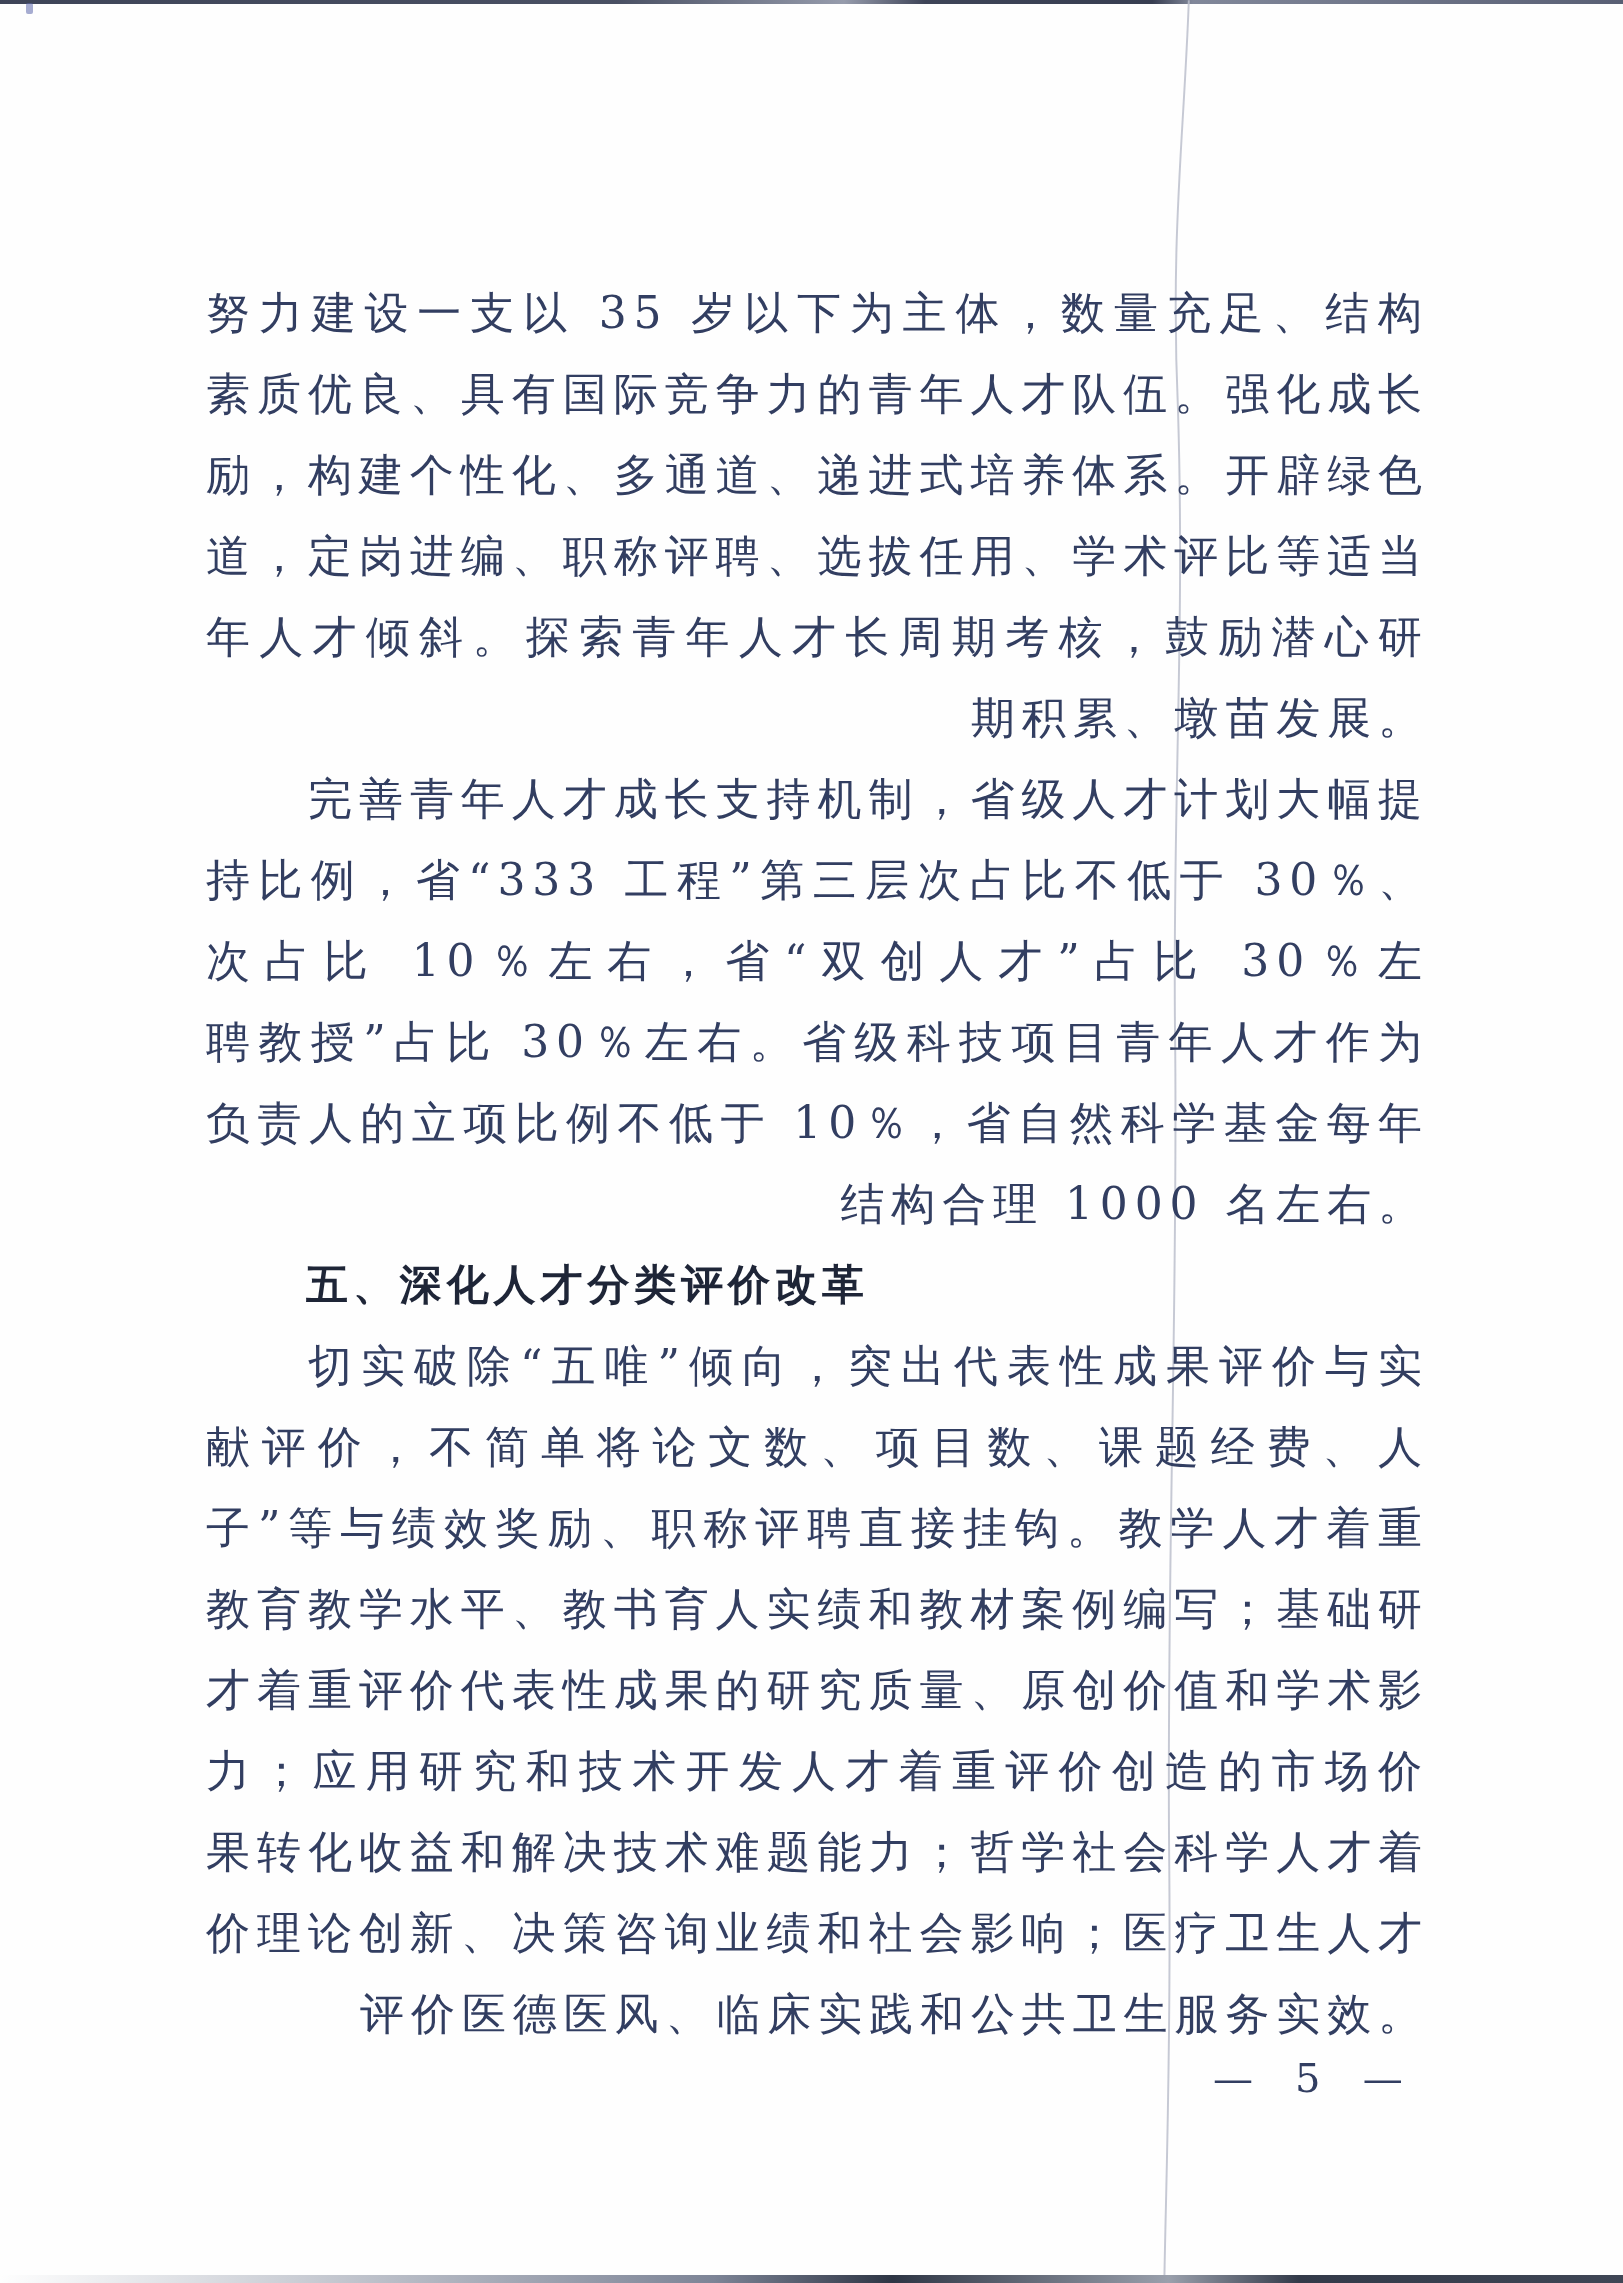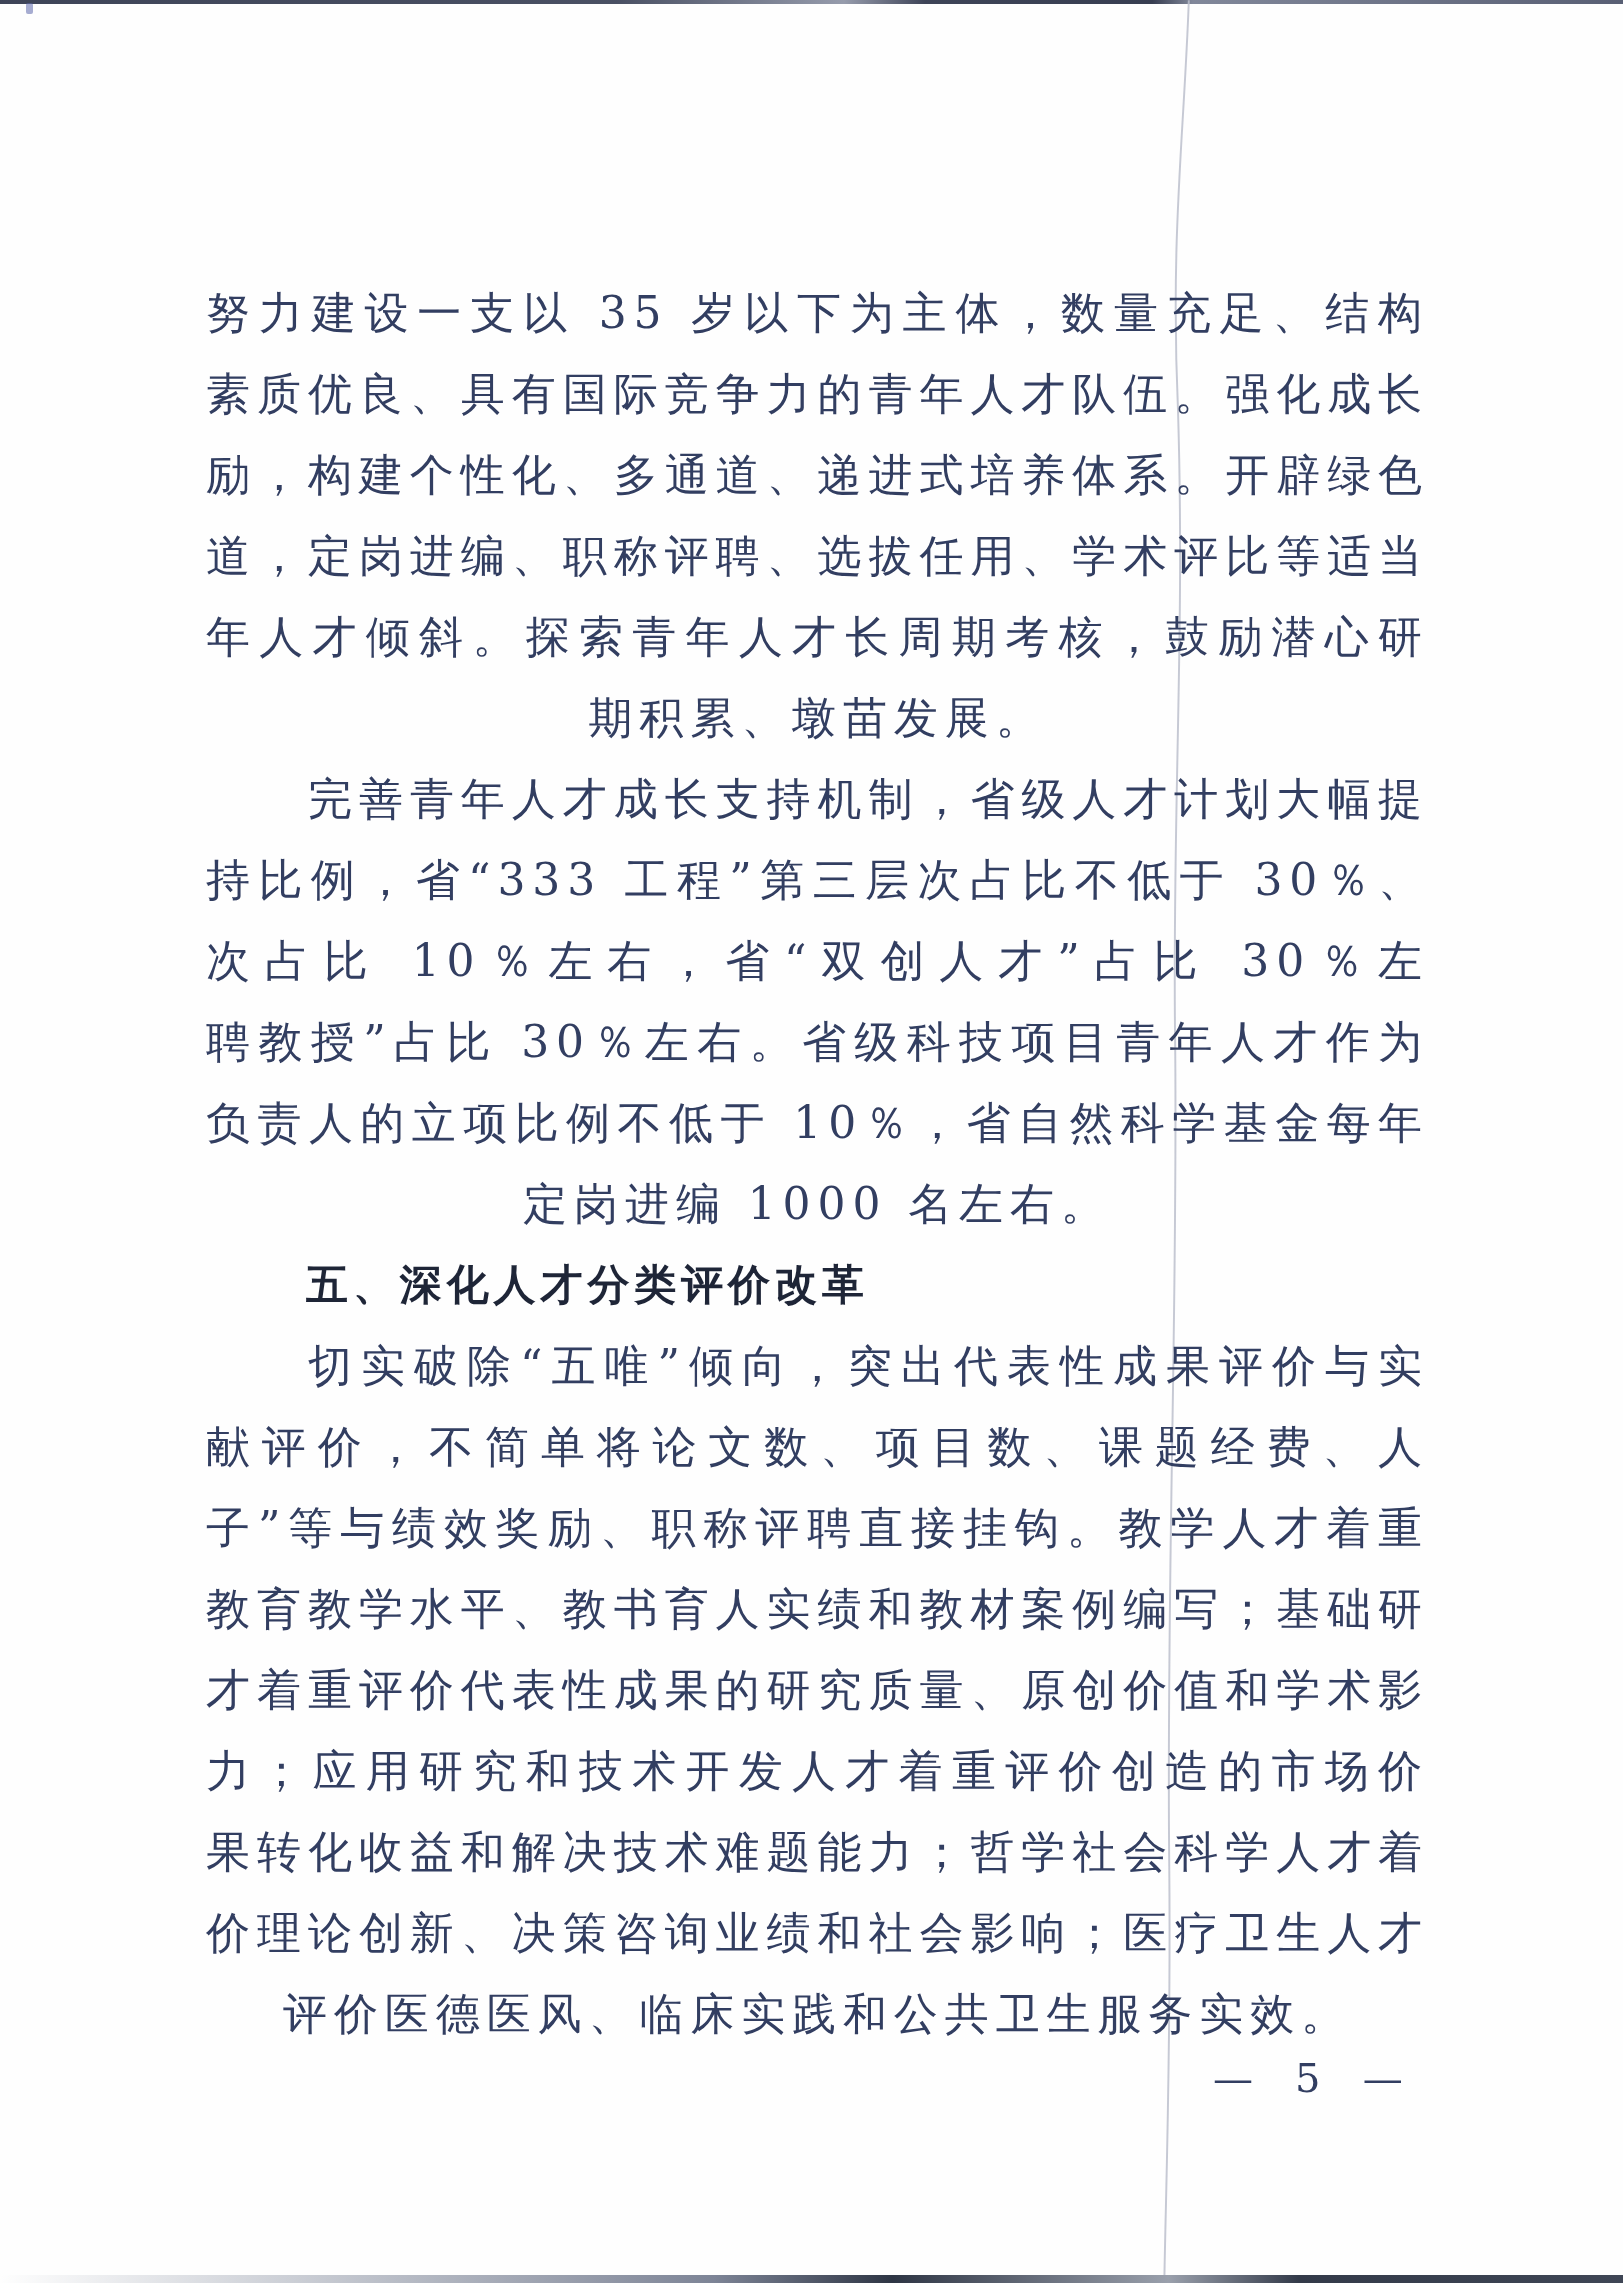--- a/index.html
+++ b/index.html
@@ -60,21 +60,21 @@
   .line-fill {
     text-align: justify;
     text-align-last: justify;
   }
   .line-fill-indent {
     text-align: justify;
     text-align-last: justify;
     text-indent: 102px;
   }
   .line-end {
-    text-align: center;
+    text-align: right;
   }
   .line-heading {
     font-family: "DejaVu Sans", "Liberation Sans", sans-serif;
     font-weight: 700;
     font-size: 42px;
     letter-spacing: 4.9px;
     text-indent: 100px;
     color: var(--heading-color, #1e2537);
   }
   .page-number {
@@ -109,21 +109,21 @@
       <div class="text-line line-fill">素质优良、具有国际竞争力的青年人才队伍。强化成长激</div>
       <div class="text-line line-fill">励，构建个性化、多通道、递进式培养体系。开辟绿色通</div>
       <div class="text-line line-fill">道，定岗进编、职称评聘、选拔任用、学术评比等适当向青</div>
       <div class="text-line line-fill">年人才倾斜。探索青年人才长周期考核，鼓励潜心研究、长</div>
       <div class="text-line line-end">期积累、墩苗发展。</div>
       <div class="text-line line-fill-indent">完善青年人才成长支持机制，省级人才计划大幅提高支</div>
       <div class="text-line line-fill">持比例，省“333 工程”第三层次占比不低于 30％、第二层</div>
       <div class="text-line line-fill">次占比 10％左右，省“双创人才”占比 30％左右，“江苏特</div>
       <div class="text-line line-fill">聘教授”占比 30％左右。省级科技项目青年人才作为第一</div>
       <div class="text-line line-fill">负责人的立项比例不低于 10％，省自然科学基金每年支持</div>
-      <div class="text-line line-end">定岗进编 1000 名左右。</div>
+      <div class="text-line line-end">结构合理 1000 名左右。</div>
       <div class="text-line line-heading">五、深化人才分类评价改革</div>
       <div class="text-line line-fill-indent">切实破除“五唯”倾向，突出代表性成果评价与实际贡</div>
       <div class="text-line line-fill">献评价，不简单将论文数、项目数、课题经费、人才“帽</div>
       <div class="text-line line-fill">子”等与绩效奖励、职称评聘直接挂钩。教学人才着重评价</div>
       <div class="text-line line-fill">教育教学水平、教书育人实绩和教材案例编写；基础研究人</div>
       <div class="text-line line-fill">才着重评价代表性成果的研究质量、原创价值和学术影响</div>
       <div class="text-line line-fill">力；应用研究和技术开发人才着重评价创造的市场价值、成</div>
       <div class="text-line line-fill">果转化收益和解决技术难题能力；哲学社会科学人才着重评</div>
       <div class="text-line line-fill">价理论创新、决策咨询业绩和社会影响；医疗卫生人才着重</div>
       <div class="text-line line-end">评价医德医风、临床实践和公共卫生服务实效。</div>

